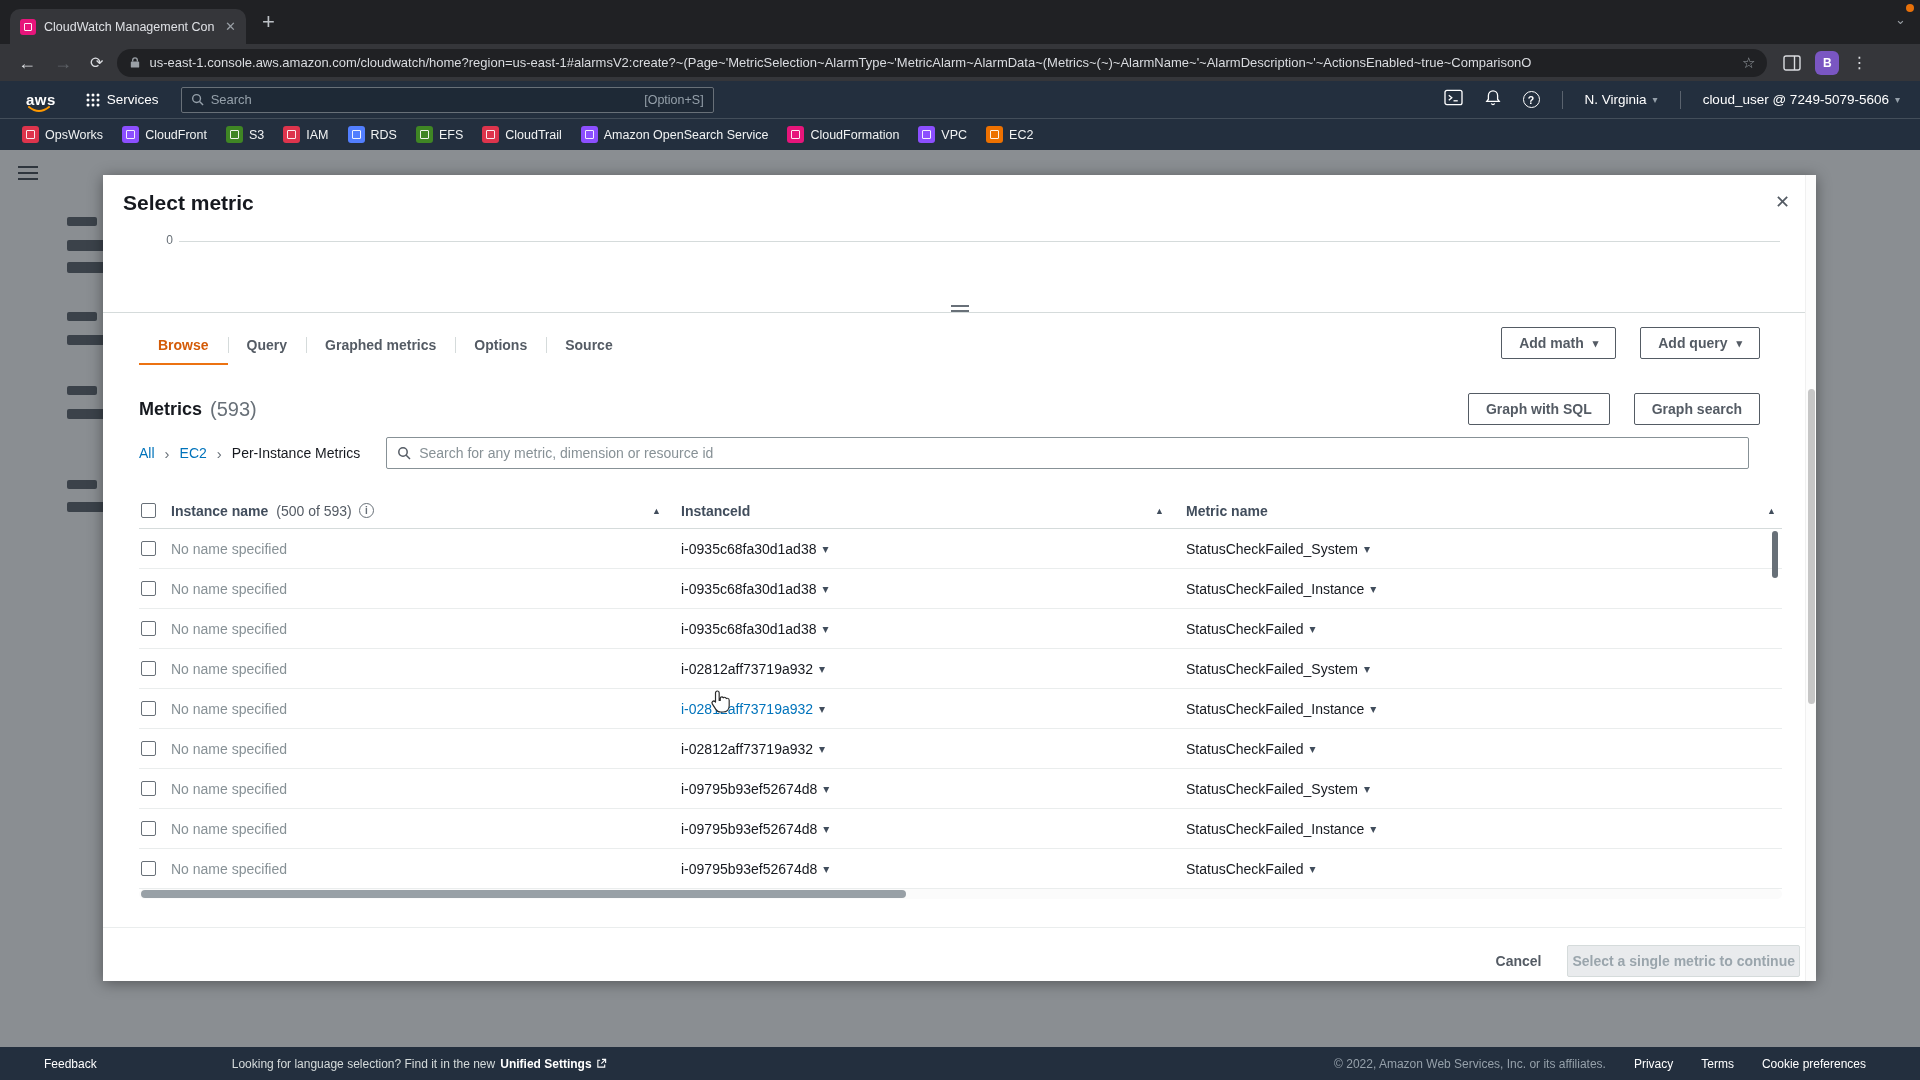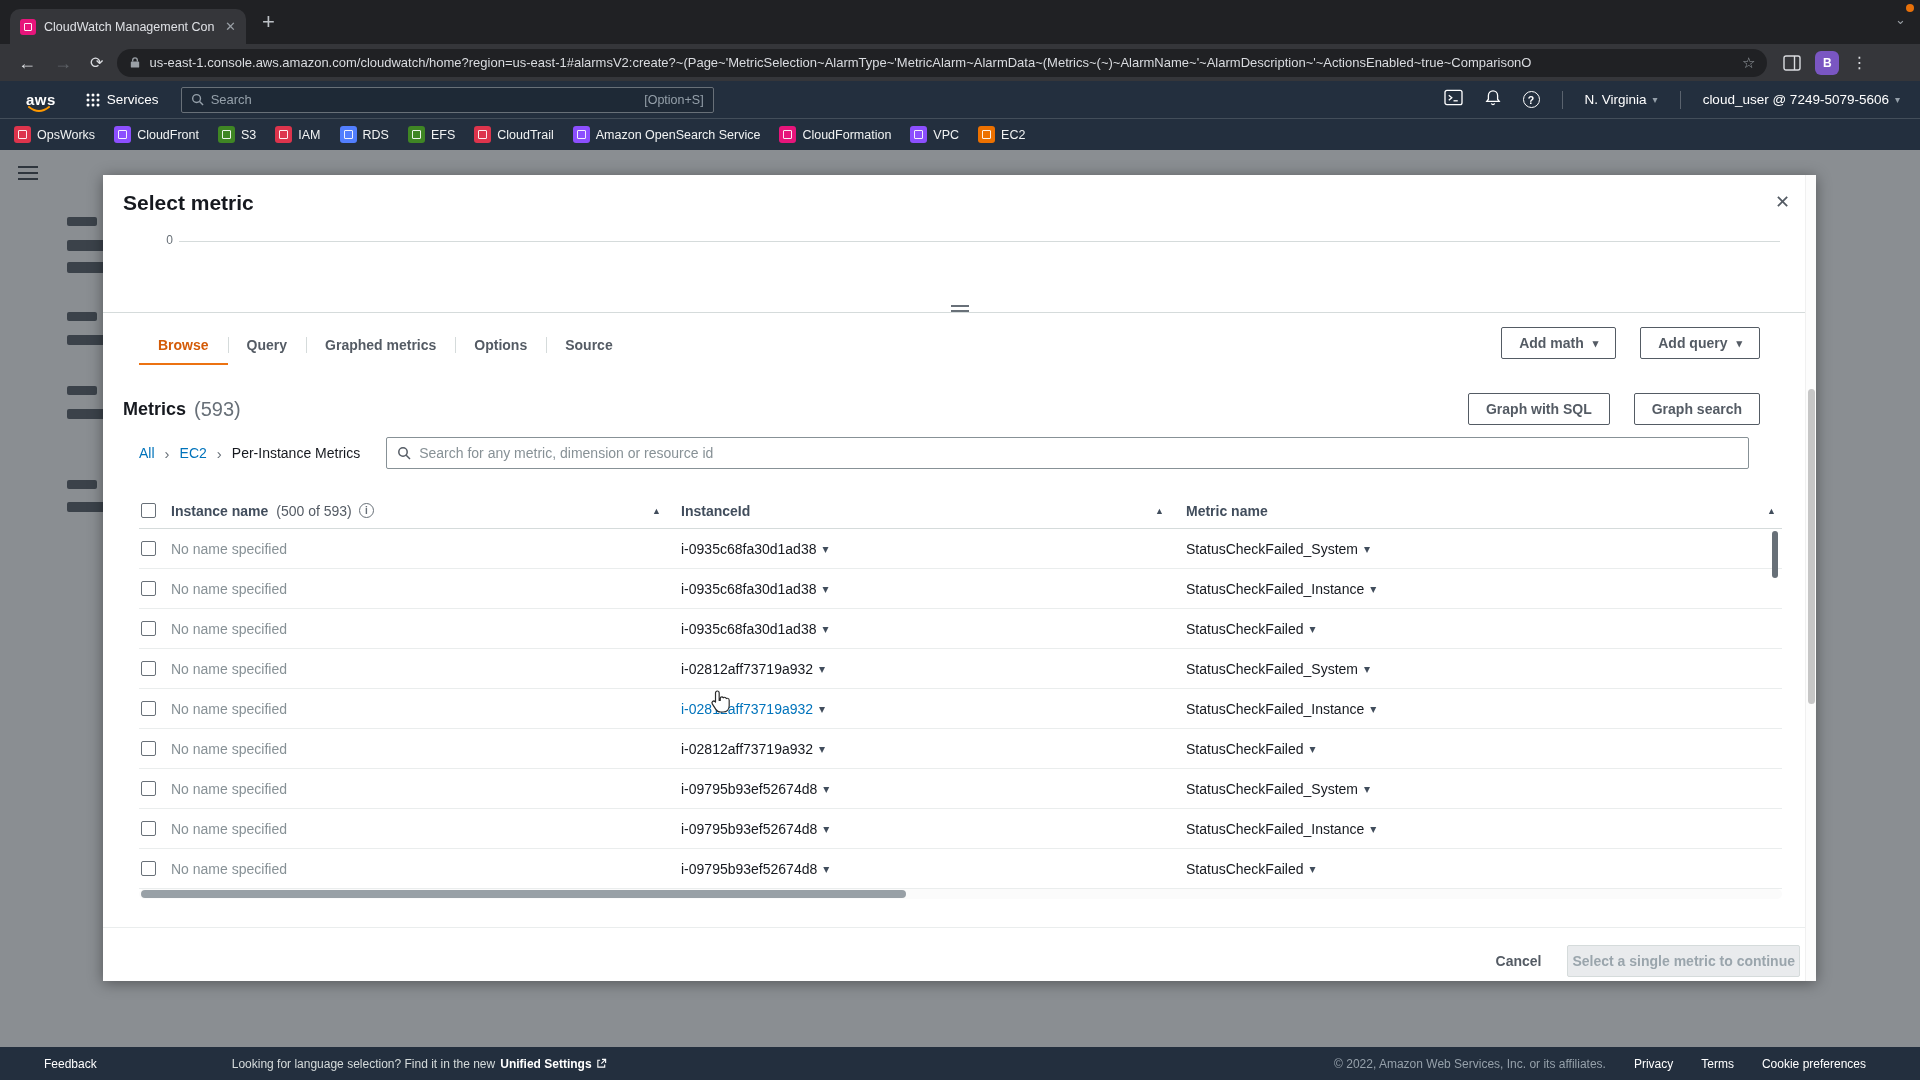--- a/index.html
+++ b/index.html
@@ -50,21 +50,21 @@
   .hdr-right { margin-left:auto; margin-right:20px; display:flex; align-items:center; gap:22px; }
   .hdr-sep { width:1px; height:18px; background:rgba(255,255,255,.25); }
   .hdr-text { font-size:13.5px; display:flex; align-items:center; gap:6px; white-space:nowrap; }
   .hdr-caret { font-size:10px; color:#95a0aa; }
   .help-circle { width:17px; height:17px; border:1.5px solid #fff; border-radius:50%; display:flex;
                  align-items:center; justify-content:center; font-size:10.5px; font-weight:bold; }
 
   
   .fav-bar { position:absolute; left:0; top:118px; width:100%; height:32px; background:#232f3e;
              border-top:1px solid rgba(255,255,255,.15); display:flex; align-items:center;
-             padding-left:14px; gap:19px; }
+             padding-left:22px; gap:19px; }
   .fav-item { display:flex; align-items:center; gap:6px; white-space:nowrap; }
   .fav-icon { width:17px; height:17px; border-radius:3px; position:relative; flex:none; }
   .fav-icon::after { content:""; position:absolute; inset:4px; border:1.5px solid rgba(255,255,255,.9); border-radius:1px; }
   .fav-label { color:#f1f3f3; font-size:12.5px; }
 
   
   .content { position:absolute; left:0; top:150px; width:100%; height:897px; background:#f2f3f3; }
   .skel { position:absolute; background:#5d646c; border-radius:2px; }
   .burger { position:absolute; left:18px; top:16px; width:20px; }
   .burger div { height:2px; background:#454c54; margin-bottom:4px; }
@@ -90,21 +90,21 @@
   .tab-item { padding:0 19px; font-size:14px; font-weight:bold; color:#545b64; line-height:36px; position:relative; }
   .tab-item + .tab-item::before { content:""; position:absolute; left:0; top:10px; height:16px; width:1px; background:#d5dbdb; }
   .tab-item.active { color:#d45b07; border-bottom:2px solid #ec7211; }
 
   .aws-btn { height:32px; padding:0 17px; border:1px solid #545b64; border-radius:2px; background:#fff;
              font-size:14px; font-weight:bold; color:#545b64; display:flex; align-items:center; gap:9px;
              white-space:nowrap; }
   .aws-btn .caret { font-size:11px; }
   .add-buttons { position:absolute; top:152px; right:56px; display:flex; gap:24px; }
 
-  .metrics-row { position:absolute; left:20px; right:56px; top:218px; height:32px; display:flex; align-items:center; }
+  .metrics-row { position:absolute; left:36px; right:56px; top:218px; height:32px; display:flex; align-items:center; }
   .metrics-title { font-size:18px; font-weight:bold; color:#16191f; }
   .metrics-count { font-size:20px; color:#687078; margin-left:8px; }
   .graph-buttons { margin-left:auto; display:flex; gap:24px; }
 
   .filter-row { position:absolute; left:36px; right:67px; top:262px; height:32px; display:flex; align-items:center; }
   .breadcrumb { display:flex; align-items:center; gap:10px; font-size:14px; margin-right:26px; white-space:nowrap; }
   .bc-link { color:#0073bb; }
   .bc-sep { color:#687078; font-size:15px; }
   .bc-current { color:#16191f; }
   .metric-search { flex:1; height:32px; border:1px solid #879196; border-radius:2px; background:#fff;

